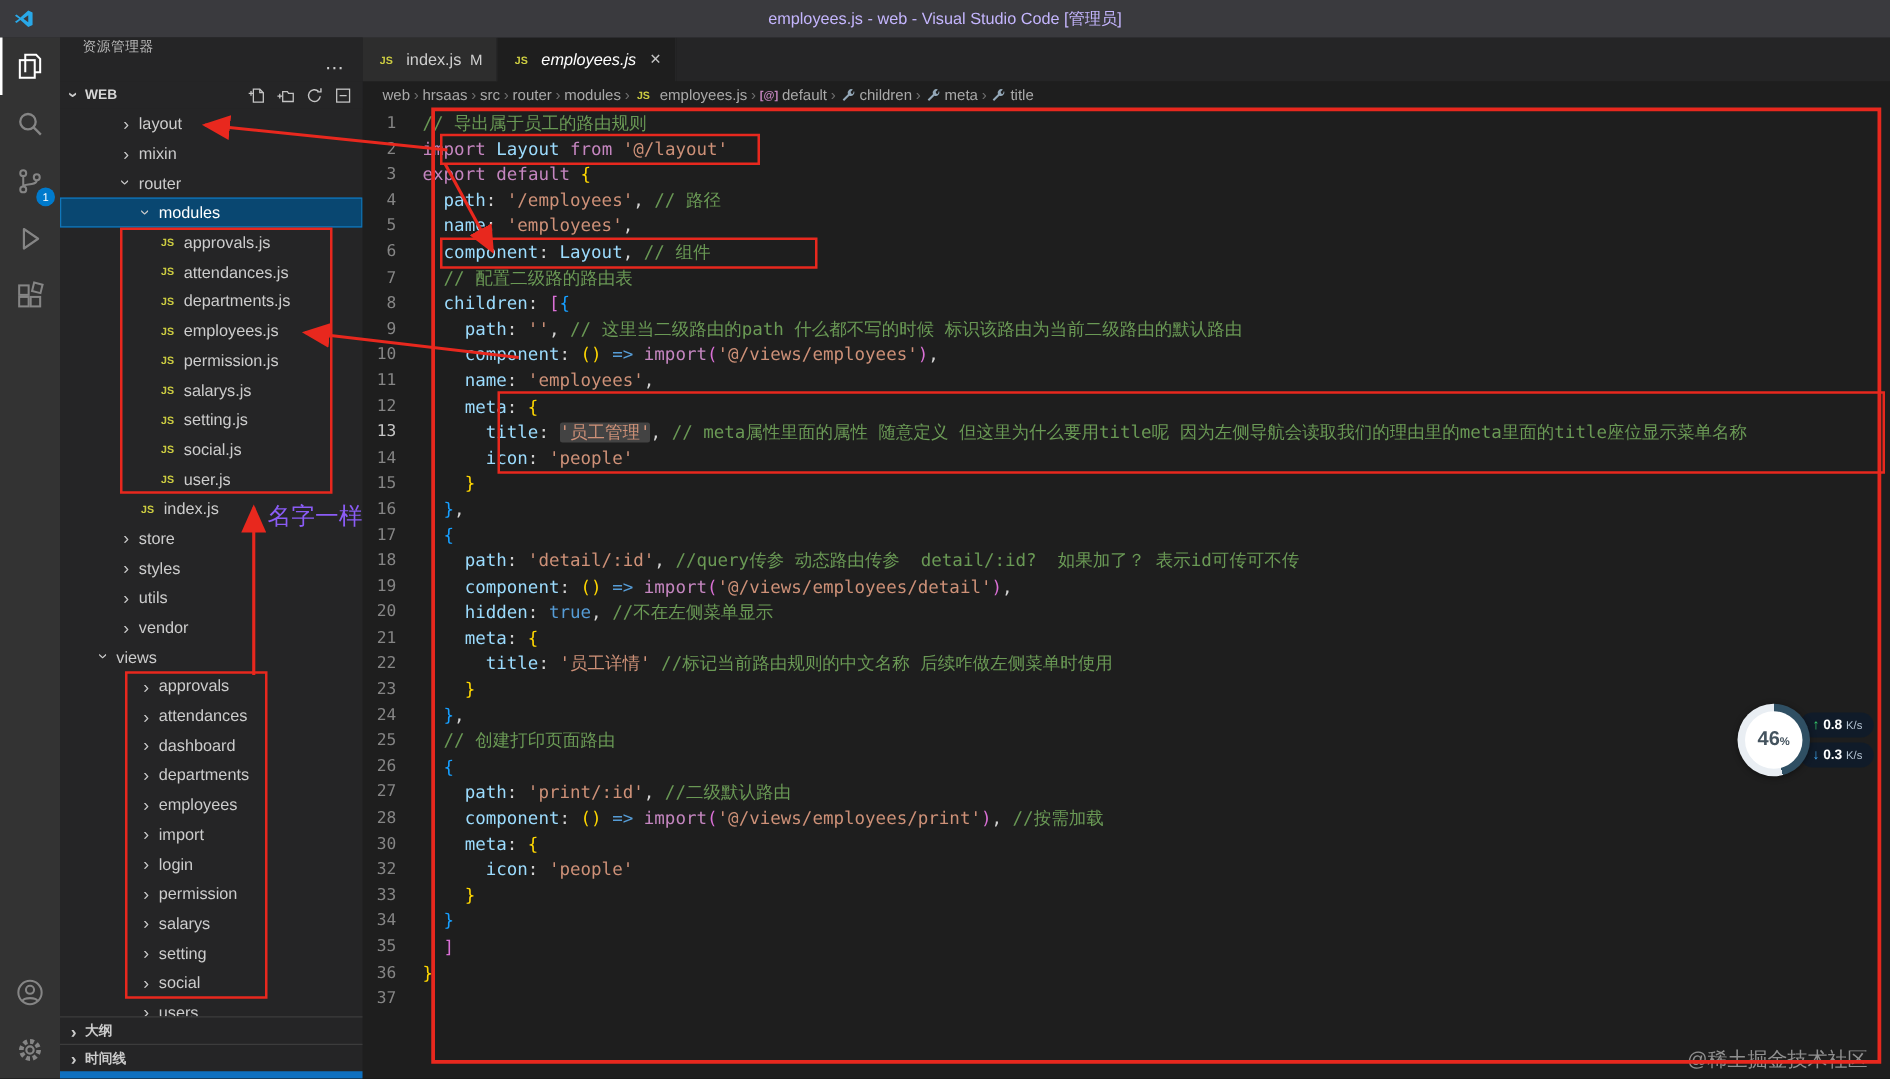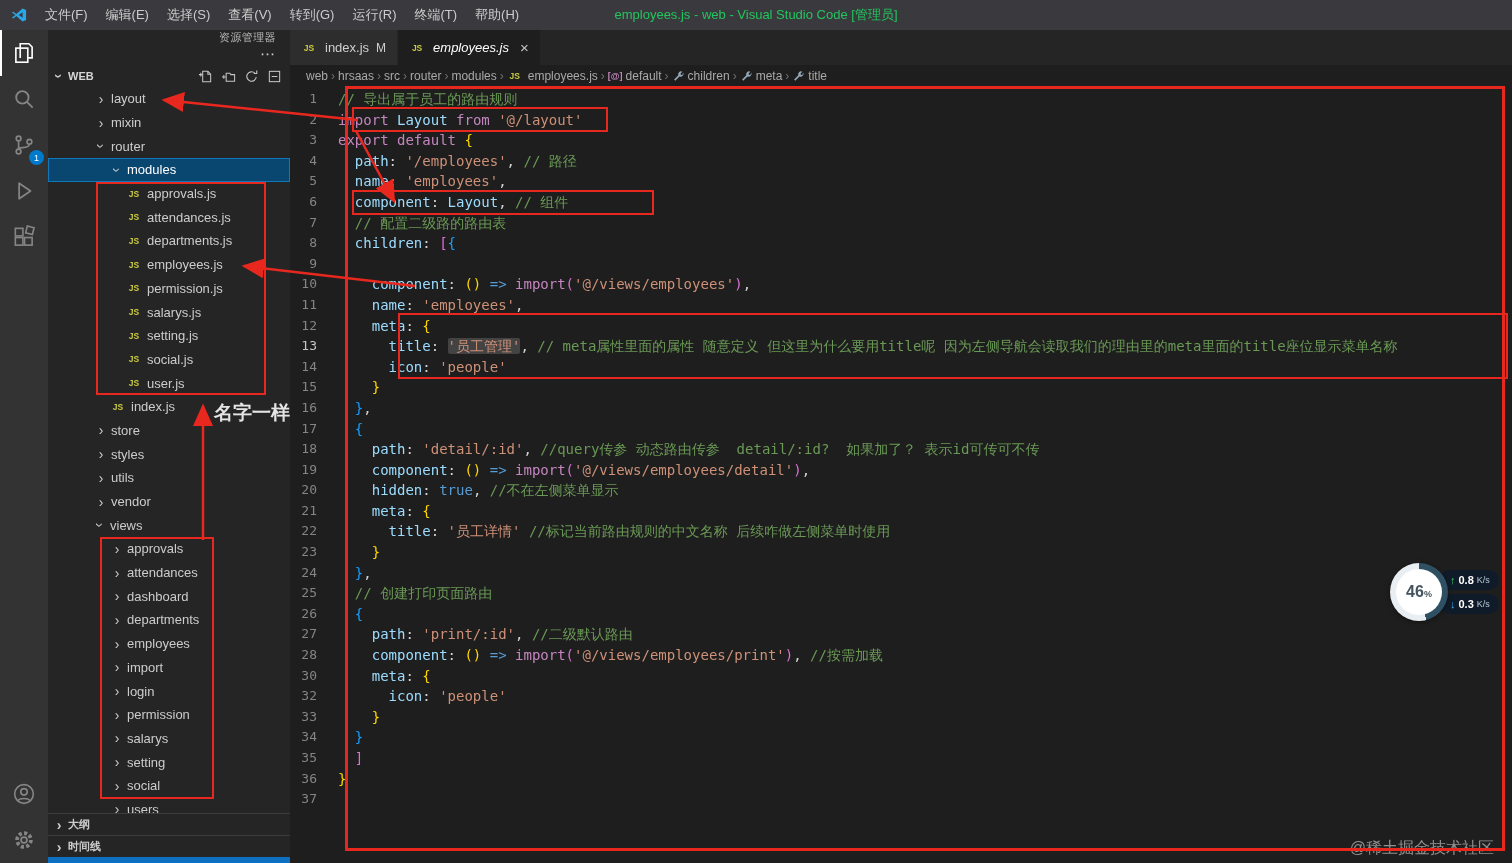--- a/index.html
+++ b/index.html
@@ -5,38 +5,38 @@
   html,body{margin:0;padding:0;background:#141414;}
   *{box-sizing:border-box;}
   .screen{position:relative;width:1512px;height:863px;overflow:hidden;background:#1e1e1e;
           font-family:"Liberation Sans",sans-serif;cursor:default;-webkit-user-select:none;user-select:none;}
 
   
   .titlebar{height:30px;background:#3a3a3e;display:flex;align-items:center;padding-left:10px;position:relative;}
   .vslogo{width:18px;height:18px;margin-right:8px;flex:none;}
   .menu-bar{display:flex;z-index:2;}
   .menu-item{color:#cccccc;font-size:13px;padding:0 9px;line-height:30px;border-radius:4px;}
-  .window-title{position:absolute;left:0;right:0;text-align:center;color:#22c55e;font-size:13px;line-height:30px;z-index:1;}
+  .window-title{position:absolute;left:0;right:0;text-align:center;color:#c4b5fd;font-size:13px;line-height:30px;z-index:1;}
 
   
   .main{display:flex;height:833px;}
 
   
   .activitybar{width:48px;background:#333333;display:flex;flex-direction:column;align-items:stretch;flex:none;}
   .ab-item{width:48px;height:46px;display:flex;align-items:center;justify-content:center;color:#858585;
            position:relative;border-left:2px solid transparent;padding-right:2px;}
   .ab-item.active{color:#ffffff;border-left-color:#ffffff;}
   .ab-item svg{display:block;}
   .ab-badge{position:absolute;right:4px;bottom:3px;min-width:15px;height:15px;border-radius:8px;background:#007acc;
             color:#fff;font-size:9px;display:flex;align-items:center;justify-content:center;padding:0 3px;}
   .ab-spacer{flex:1;}
 
   
   .sidebar{width:242px;background:#252526;display:flex;flex-direction:column;flex:none;position:relative;}
-  .sidebar-header{height:35px;display:flex;align-items:flex-end;padding:0 14px 0 18px;color:#b8b8b8;font-size:11px;letter-spacing:.4px;flex-direction:column;}
+  .sidebar-header{height:35px;display:flex;align-items:flex-start;padding:0 14px 0 18px;color:#b8b8b8;font-size:11px;letter-spacing:.4px;flex-direction:column;}
   .more-dots{margin-left:auto;color:#cccccc;font-size:15px;letter-spacing:1px;}
   .section-header{height:22px;display:flex;align-items:center;color:#d6d6d6;font-size:11px;font-weight:bold;padding:0 8px 0 4px;background:#252526;}
   .section-header .twistie{margin-right:2px;}
   .section-actions{margin-left:auto;display:flex;gap:8px;color:#c5c5c5;}
   .section-actions svg{display:block;}
   .tree{flex:1;overflow:hidden;font-size:13px;color:#cccccc;}
   .tree-row{height:23.7px;display:flex;align-items:center;white-space:nowrap;}
   .tree-row.selected{background:#094771;outline:1px solid #1177bb;outline-offset:-1px;color:#ffffff;}
   .twistie{display:inline-block;width:14px;color:#cccccc;font-size:14px;line-height:14px;text-align:center;transform-origin:50% 50%;flex:none;}
   .twistie.open{transform:rotate(90deg);}
@@ -73,21 +73,21 @@
   .lc{white-space:pre;}
   .tk-pl{color:#d4d4d4}.tk-cm{color:#6a9955}.tk-kw{color:#c586c0}.tk-str{color:#ce9178}
   .tk-strh{color:#ce9178;background:rgba(99,99,99,.55);border-radius:2px;}
   .tk-prop{color:#9cdcfe}.tk-def{color:#9cdcfe}.tk-op{color:#569cd6}.tk-bool{color:#569cd6}
   .tk-b1{color:#ffd700}.tk-b2{color:#da70d6}.tk-b3{color:#179fff}
 
   
   .anno{position:absolute;border:2px solid #e8281e;pointer-events:none;z-index:50;}
   .anno.thick{border-width:3px;}
   #anno-arrows{position:absolute;left:0;top:0;width:1512px;height:863px;pointer-events:none;z-index:51;}
-  .anno-label{position:absolute;left:214px;top:400px;color:#e5e5e5;font-size:19px;font-weight:bold;z-index:52;pointer-events:none;text-align:right;}
+  .anno-label{position:absolute;left:214px;top:400px;color:#8b5cf6;font-size:19px;font-weight:normal;z-index:52;pointer-events:none;text-align:right;}
 
   
   .speed{position:absolute;left:1390px;top:563px;display:flex;align-items:center;z-index:60;}
   .speed-ring{width:58px;height:58px;border-radius:50%;background:conic-gradient(#2f4f63 0 46%,#e9eef3 46% 100%);
               display:flex;align-items:center;justify-content:center;box-shadow:0 1px 5px rgba(0,0,0,.45);z-index:2;}
   .speed-inner{width:46px;height:46px;border-radius:50%;background:#ffffff;display:flex;align-items:baseline;justify-content:center;
                color:#44535e;font-weight:bold;font-size:16px;line-height:46px;text-align:center;}
   .speed-inner .pct{font-size:9px;font-weight:bold;}
   .speed-pills{display:flex;flex-direction:column;gap:4px;margin-left:-8px;z-index:1;}
   .pill{background:rgba(15,27,43,.88);border-radius:10px;height:20px;display:flex;align-items:center;
@@ -101,30 +101,20 @@
 </style>
 </head>
 <body>
 
 <div class="screen">
 
   <div class="titlebar">
     <svg class="vslogo" viewBox="0 0 24 24">
       <path fill="#29a8e8" d="M16.8 3.2 8.4 10.6 4.3 7.5 2.6 8.7l4.6 3.3-4.6 3.3 1.7 1.2 4.1-3.1 8.4 7.4 4.6-2.2V5.4L16.8 3.2zm0 5.1v7.4L11.6 12l5.2-3.7z"></path>
     </svg>
-    <div class="menu-bar" id="menu-bar">
-        <div class="menu-item">文件(F)</div>
-        <div class="menu-item">编辑(E)</div>
-        <div class="menu-item">选择(S)</div>
-        <div class="menu-item">查看(V)</div>
-        <div class="menu-item">转到(G)</div>
-        <div class="menu-item">运行(R)</div>
-        <div class="menu-item">终端(T)</div>
-        <div class="menu-item">帮助(H)</div>
-      </div>
     <div class="window-title">employees.js - web - Visual Studio Code [管理员]</div>
   </div>
 
   <div class="main">
 
     <div class="activitybar">
       <div class="ab-item active">
         <svg width="26" height="26" viewBox="0 0 24 24" fill="none" stroke="currentColor" stroke-width="1.5">
           <path d="M8.5 16.5v-13h8l3 3v10h-4"></path>
             <rect x="4.5" y="7.5" width="11" height="13"></rect>
@@ -276,21 +266,21 @@
             <span class="tree-label">styles</span>
           </div>
           <div class="tree-row" style="padding-left: 46px;">
             <span class="twistie">›</span>
             <span class="tree-label">utils</span>
           </div>
           <div class="tree-row" style="padding-left: 46px;">
             <span class="twistie">›</span>
             <span class="tree-label">vendor</span>
           </div>
-          <div class="tree-row" style="padding-left: 45px;">
+          <div class="tree-row" style="padding-left: 28px;">
             <span class="twistie open">›</span>
             <span class="tree-label">views</span>
           </div>
           <div class="tree-row" style="padding-left: 62px;">
             <span class="twistie">›</span>
             <span class="tree-label">approvals</span>
           </div>
           <div class="tree-row" style="padding-left: 62px;">
             <span class="twistie">›</span>
             <span class="tree-label">attendances</span>
@@ -422,21 +412,21 @@
         </div>
       <div class="code" id="code">
           <div class="crow"><span class="ln">1</span><span class="lc"><span class="tk-cm">// 导出属于员工的路由规则</span></span></div>
           <div class="crow"><span class="ln">2</span><span class="lc"><span class="tk-kw">import</span><span class="tk-pl"> </span><span class="tk-def">Layout</span><span class="tk-pl"> </span><span class="tk-kw">from</span><span class="tk-pl"> </span><span class="tk-str">'@/layout'</span></span></div>
           <div class="crow"><span class="ln">3</span><span class="lc"><span class="tk-kw">export</span><span class="tk-pl"> </span><span class="tk-kw">default</span><span class="tk-pl"> </span><span class="tk-b1">{</span></span></div>
           <div class="crow"><span class="ln">4</span><span class="lc"><span class="tk-pl">  </span><span class="tk-prop">path</span><span class="tk-pl">: </span><span class="tk-str">'/employees'</span><span class="tk-pl">, </span><span class="tk-cm">// 路径</span></span></div>
           <div class="crow"><span class="ln">5</span><span class="lc"><span class="tk-pl">  </span><span class="tk-prop">name</span><span class="tk-pl">: </span><span class="tk-str">'employees'</span><span class="tk-pl">,</span></span></div>
           <div class="crow"><span class="ln">6</span><span class="lc"><span class="tk-pl">  </span><span class="tk-prop">component</span><span class="tk-pl">: </span><span class="tk-def">Layout</span><span class="tk-pl">, </span><span class="tk-cm">// 组件</span></span></div>
           <div class="crow"><span class="ln">7</span><span class="lc"><span class="tk-pl">  </span><span class="tk-cm">// 配置二级路的路由表</span></span></div>
           <div class="crow"><span class="ln">8</span><span class="lc"><span class="tk-pl">  </span><span class="tk-prop">children</span><span class="tk-pl">: </span><span class="tk-b2">[</span><span class="tk-b3">{</span></span></div>
-          <div class="crow"><span class="ln">9</span></div>
+          <div class="crow"><span class="ln">9</span><span class="lc"><span class="tk-pl">    </span><span class="tk-prop">path</span><span class="tk-pl">: </span><span class="tk-str">''</span><span class="tk-pl">, </span><span class="tk-cm">// 这里当二级路由的path 什么都不写的时候 标识该路由为当前二级路由的默认路由</span></span></div>
           <div class="crow"><span class="ln">10</span><span class="lc"><span class="tk-pl">    </span><span class="tk-prop">component</span><span class="tk-pl">: </span><span class="tk-b1">()</span><span class="tk-pl"> </span><span class="tk-op">=&gt;</span><span class="tk-pl"> </span><span class="tk-kw">import</span><span class="tk-b2">(</span><span class="tk-str">'@/views/employees'</span><span class="tk-b2">)</span><span class="tk-pl">,</span></span></div>
           <div class="crow"><span class="ln">11</span><span class="lc"><span class="tk-pl">    </span><span class="tk-prop">name</span><span class="tk-pl">: </span><span class="tk-str">'employees'</span><span class="tk-pl">,</span></span></div>
           <div class="crow"><span class="ln">12</span><span class="lc"><span class="tk-pl">    </span><span class="tk-prop">meta</span><span class="tk-pl">: </span><span class="tk-b1">{</span></span></div>
           <div class="crow"><span class="ln active">13</span><span class="lc"><span class="tk-pl">      </span><span class="tk-prop">title</span><span class="tk-pl">: </span><span class="tk-strh">'员工管理'</span><span class="tk-pl">, </span><span class="tk-cm">// meta属性里面的属性 随意定义 但这里为什么要用title呢 因为左侧导航会读取我们的理由里的meta里面的title座位显示菜单名称</span></span></div>
           <div class="crow"><span class="ln">14</span><span class="lc"><span class="tk-pl">      </span><span class="tk-prop">icon</span><span class="tk-pl">: </span><span class="tk-str">'people'</span></span></div>
           <div class="crow"><span class="ln">15</span><span class="lc"><span class="tk-pl">    </span><span class="tk-b1">}</span></span></div>
           <div class="crow"><span class="ln">16</span><span class="lc"><span class="tk-pl">  </span><span class="tk-b3">}</span><span class="tk-pl">,</span></span></div>
           <div class="crow"><span class="ln">17</span><span class="lc"><span class="tk-pl">  </span><span class="tk-b3">{</span></span></div>
           <div class="crow"><span class="ln">18</span><span class="lc"><span class="tk-pl">    </span><span class="tk-prop">path</span><span class="tk-pl">: </span><span class="tk-str">'detail/:id'</span><span class="tk-pl">, </span><span class="tk-cm">//query传参 动态路由传参  detail/:id?  如果加了？ 表示id可传可不传</span></span></div>
           <div class="crow"><span class="ln">19</span><span class="lc"><span class="tk-pl">    </span><span class="tk-prop">component</span><span class="tk-pl">: </span><span class="tk-b1">()</span><span class="tk-pl"> </span><span class="tk-op">=&gt;</span><span class="tk-pl"> </span><span class="tk-kw">import</span><span class="tk-b2">(</span><span class="tk-str">'@/views/employees/detail'</span><span class="tk-b2">)</span><span class="tk-pl">,</span></span></div>

